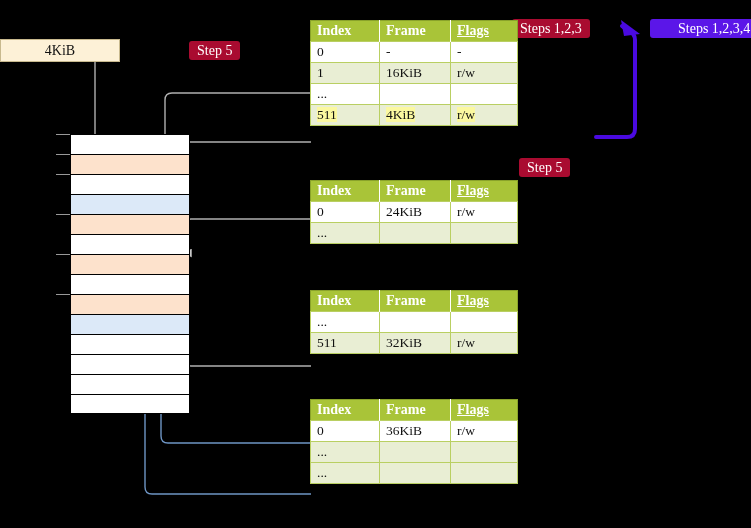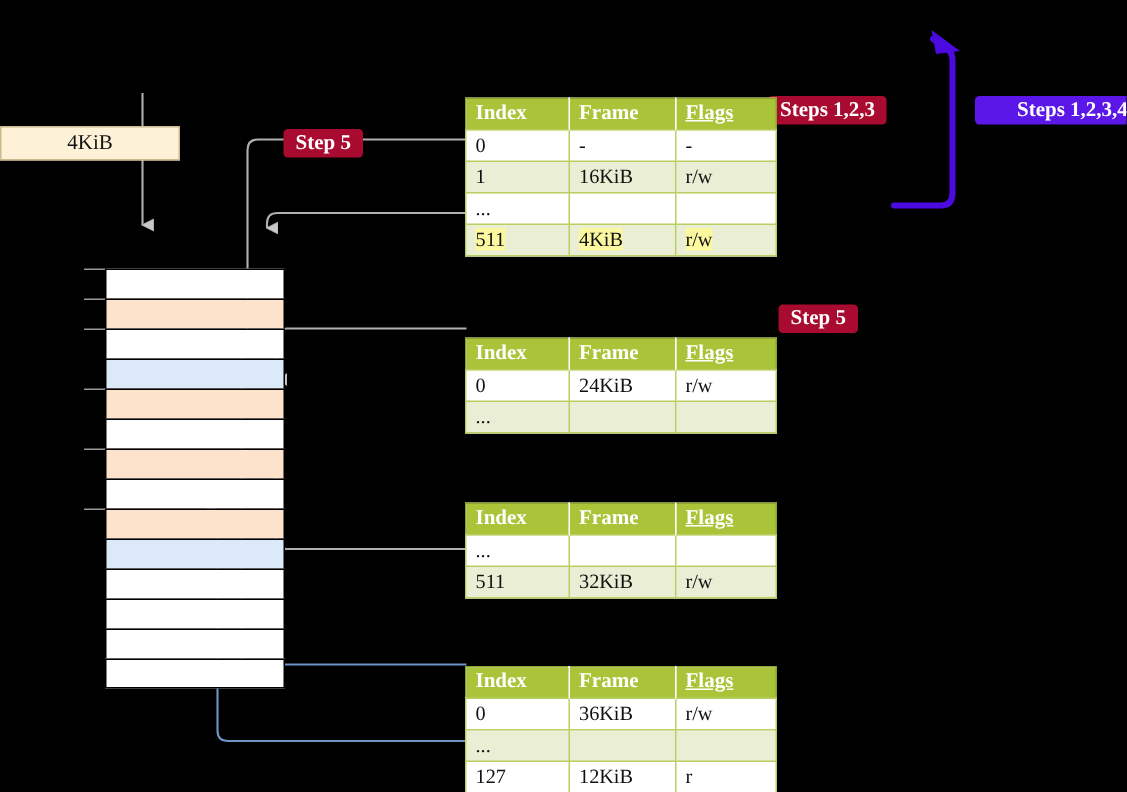--- a/index.html
+++ b/index.html
@@ -1,32 +1,32 @@
 <!DOCTYPE html>
 <html><head>
 <meta charset="utf-8">
 <style>
   html,body{margin:0;padding:0;background:#000;}
   body{width:751px;height:528px;position:relative;overflow:hidden;
        font-family:"Liberation Serif", serif;}
-  .abs{position:absolute;margin-top:45px;}
+  .abs{position:absolute;}
 
   
   #kib-box{
     left:0px; top:39px; width:120px; height:23px;
     background:#fdf1d7; border:1px solid #c8b98e;
     display:flex; align-items:center; justify-content:center;
     font-size:14px; color:#111; box-sizing:border-box;
   }
 
   
   .badge{
     display:flex;align-items:center;justify-content:center;
     font-size:14px;color:#fff;border-radius:3px;padding:0 8px;
-    height:19px; box-sizing:border-box; white-space:nowrap;font-weight:bold;
+    height:19px; box-sizing:border-box; white-space:nowrap;
   }
   .badge-red{background:#a90b30;}
   .badge-blue{background:#5b16e8;}
 
   
   #memcol{left:70px; top:134px; width:120px; height:280px;}
   .memrow{position:absolute; left:0; width:120px; height:20px;
           border-top:1px solid #000; border-left:1px solid #000;
           border-right:1px solid #000; box-sizing:border-box;
           background:#ffffff;}
@@ -233,25 +233,20 @@
         <tr class="odd">
           <td>0</td>
           <td>36KiB</td>
           <td>r/w</td>
         </tr>
         <tr class="even">
           <td>...</td>
           <td></td>
           <td></td>
         </tr>
-        <tr class="odd">
-          <td>127</td>
-          <td>12KiB</td>
-          <td>r</td>
-        </tr>
         <tr class="even">
           <td>...</td>
           <td></td>
           <td></td>
         </tr>
       </tbody>
     </table>
 </div>
 
 </body></html>

